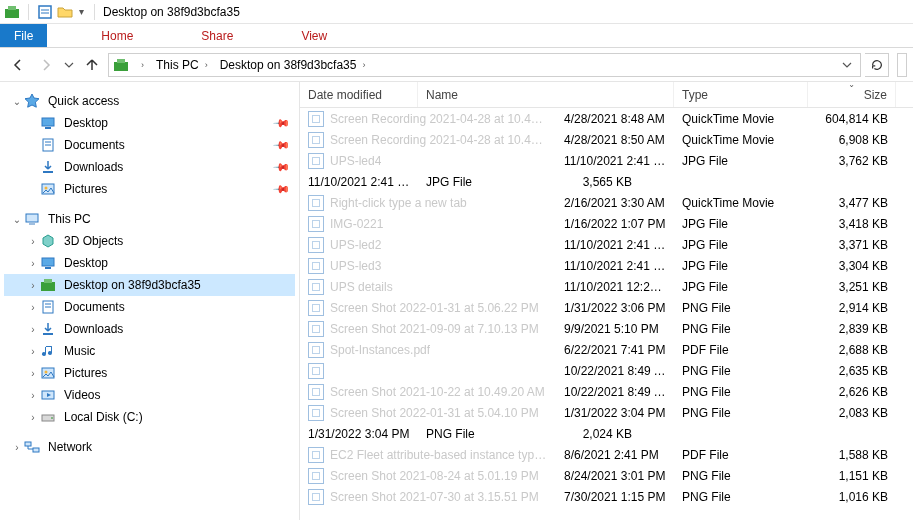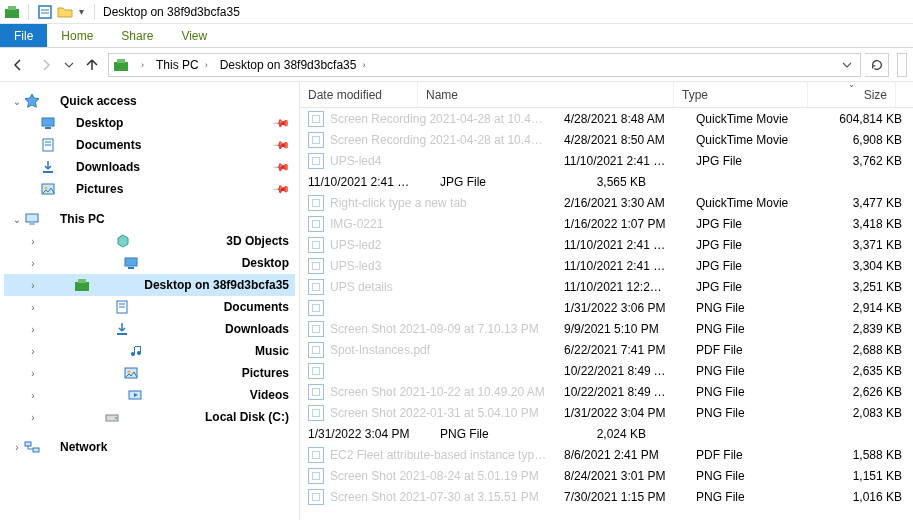--- a/index.html
+++ b/index.html
@@ -9,65 +9,65 @@
   
   .titlebar { height:24px; display:flex; align-items:center; padding:0 4px; border-bottom:1px solid #e5e5e5; }
   .titlebar .qat { display:flex; align-items:center; gap:4px; }
   .titlebar .sep { width:1px; height:16px; background:#ddd; margin:0 4px; }
   .titlebar .folder-ico { width:16px; height:16px; }
   .titlebar .chev { font-size:10px; color:#555; padding:0 2px;}
   .titlebar .title { padding-left:4px; font-size:12px; }
   .ico16 { width:16px; height:16px; display:inline-block; }
 
   
-  .ribbon { height:24px; display:flex; align-items:stretch; border-bottom:1px solid #d9d9d9; }
+  .ribbon { height:24px; display:flex; align-items:stretch; border-bottom:1px solid #d9d9d9;gap:40px; }
   .ribbon .tab { padding:0 14px; display:flex; align-items:center; font-size:12px; cursor:default; }
   .ribbon .tab.file { background:#1979ca; color:#fff; }
-  .ribbon .tab:not(.file) { color:#4d7c0f;text-align:center; }
+  .ribbon .tab:not(.file) { color:#b91c1c;text-align:center; }
 
   
   .navbar { height:34px; display:flex; align-items:center; padding:4px 6px; gap:4px; border-bottom:1px solid #e5e5e5; }
   .navbtn { width:24px; height:24px; display:flex; align-items:center; justify-content:center; color:#555; }
   .navbtn.disabled { color:#bfbfbf; }
   .addr { flex:1; height:24px; border:1px solid #cfcfcf; display:flex; align-items:center; padding:0 4px; gap:4px; overflow:hidden;}
   .addr .crumb { display:flex; align-items:center; gap:2px; padding:0 4px; white-space:nowrap; }
   .addr .crumb .arr { font-size:9px; color:#555; padding-left:4px; }
   .addr-refresh { width:24px; height:24px; border:1px solid #cfcfcf; border-left:none; display:flex; align-items:center; justify-content:center; }
   .searchbox { width:10px; height:24px; border:1px solid #cfcfcf; margin-left:4px; }
 
   
   .body { flex:1; display:flex; overflow:hidden; }
   .navpane { width:300px; border-right:1px solid #e5e5e5; padding:8px 4px; overflow:auto; }
   .navpane .group { margin-bottom:8px; }
   .node { display:flex; align-items:center; height:22px; padding-right:6px; }
   .node .exp { width:14px; text-align:center; font-size:10px; color:#666; }
   .node .exp.none { visibility:hidden; }
-  .node .lbl { margin-left:20px; white-space:nowrap;font-weight:bold; }
+  .node .lbl { margin-left:8px; white-space:nowrap; }
   .node .pin { margin-left:auto; color:#777; font-size:11px; transform:rotate(45deg); }
   .node.selected { background:#cce8ff; }
   .indent1 { padding-left:6px; }
-  .indent2 { padding-left:22px;justify-content:space-between; }
+  .indent2 { padding-left:22px; }
 
   
   .listpane { flex:1; display:flex; flex-direction:column; overflow:hidden; }
   .cols { display:flex; height:26px; align-items:center; border-bottom:1px solid #e5e5e5; color:#444; }
   .cols .col { padding:0 8px; border-right:1px solid #f0f0f0; display:flex; align-items:center; height:100%; }
   .col-name { width:256px; }
   .col-date { width:118px; }
   .col-type { width:134px; }
   .col-size { width:88px; justify-content:flex-end; position:relative; }
   .col-size .sort { position:absolute; left:50%; top:-2px; transform:translateX(-50%); font-size:8px; color:#555; }
 
   .rows { flex:1; overflow:auto; }
   .row { display:flex; height:21px; align-items:center; }
   .row .c { padding:0 8px; overflow:hidden; text-overflow:ellipsis; white-space:nowrap; }
   .row .c-name { width:256px; display:flex; align-items:center; gap:6px; }
   .row .c-name .fname { overflow:hidden; text-overflow:ellipsis; white-space:nowrap; }
   .row .c-date { width:118px; }
-  .row .c-type { width:134px;margin-left:14px; }
+  .row .c-type { width:134px; }
   .row .c-size { width:88px; text-align:right; }
   .row .c-name.dim .fname { color:#c9c9c9; }
   .row .file-ico { width:16px; height:16px; flex:0 0 16px; border:1px solid #9fbfe0; background:#fff; position:relative; }
   .row .file-ico::after { content:""; position:absolute; inset:3px; border:1px solid #bcd3ea; }
 
 </style>
 </head>
 <body>
 
 <div class="titlebar">
@@ -394,20 +394,21 @@
             <span class="file-ico"></span>
             <span class="fname">UPS details</span>
           </div>
           <div class="c c-date">11/10/2021 12:21 ...</div>
           <div class="c c-type">JPG File</div>
           <div class="c c-size">3,251 KB</div>
         </div>
         <div class="row">
           <div class="c c-name dim">
             <span class="file-ico"></span>
+            <span class="fname">Screen Shot 2022-01-31 at 5.06.22 PM</span>
           </div>
           <div class="c c-date">1/31/2022 3:06 PM</div>
           <div class="c c-type">PNG File</div>
           <div class="c c-size">2,914 KB</div>
         </div>
         <div class="row">
           <div class="c c-name dim">
             <span class="file-ico"></span>
             <span class="fname">Screen Shot 2021-09-09 at 7.10.13 PM</span>
           </div>

